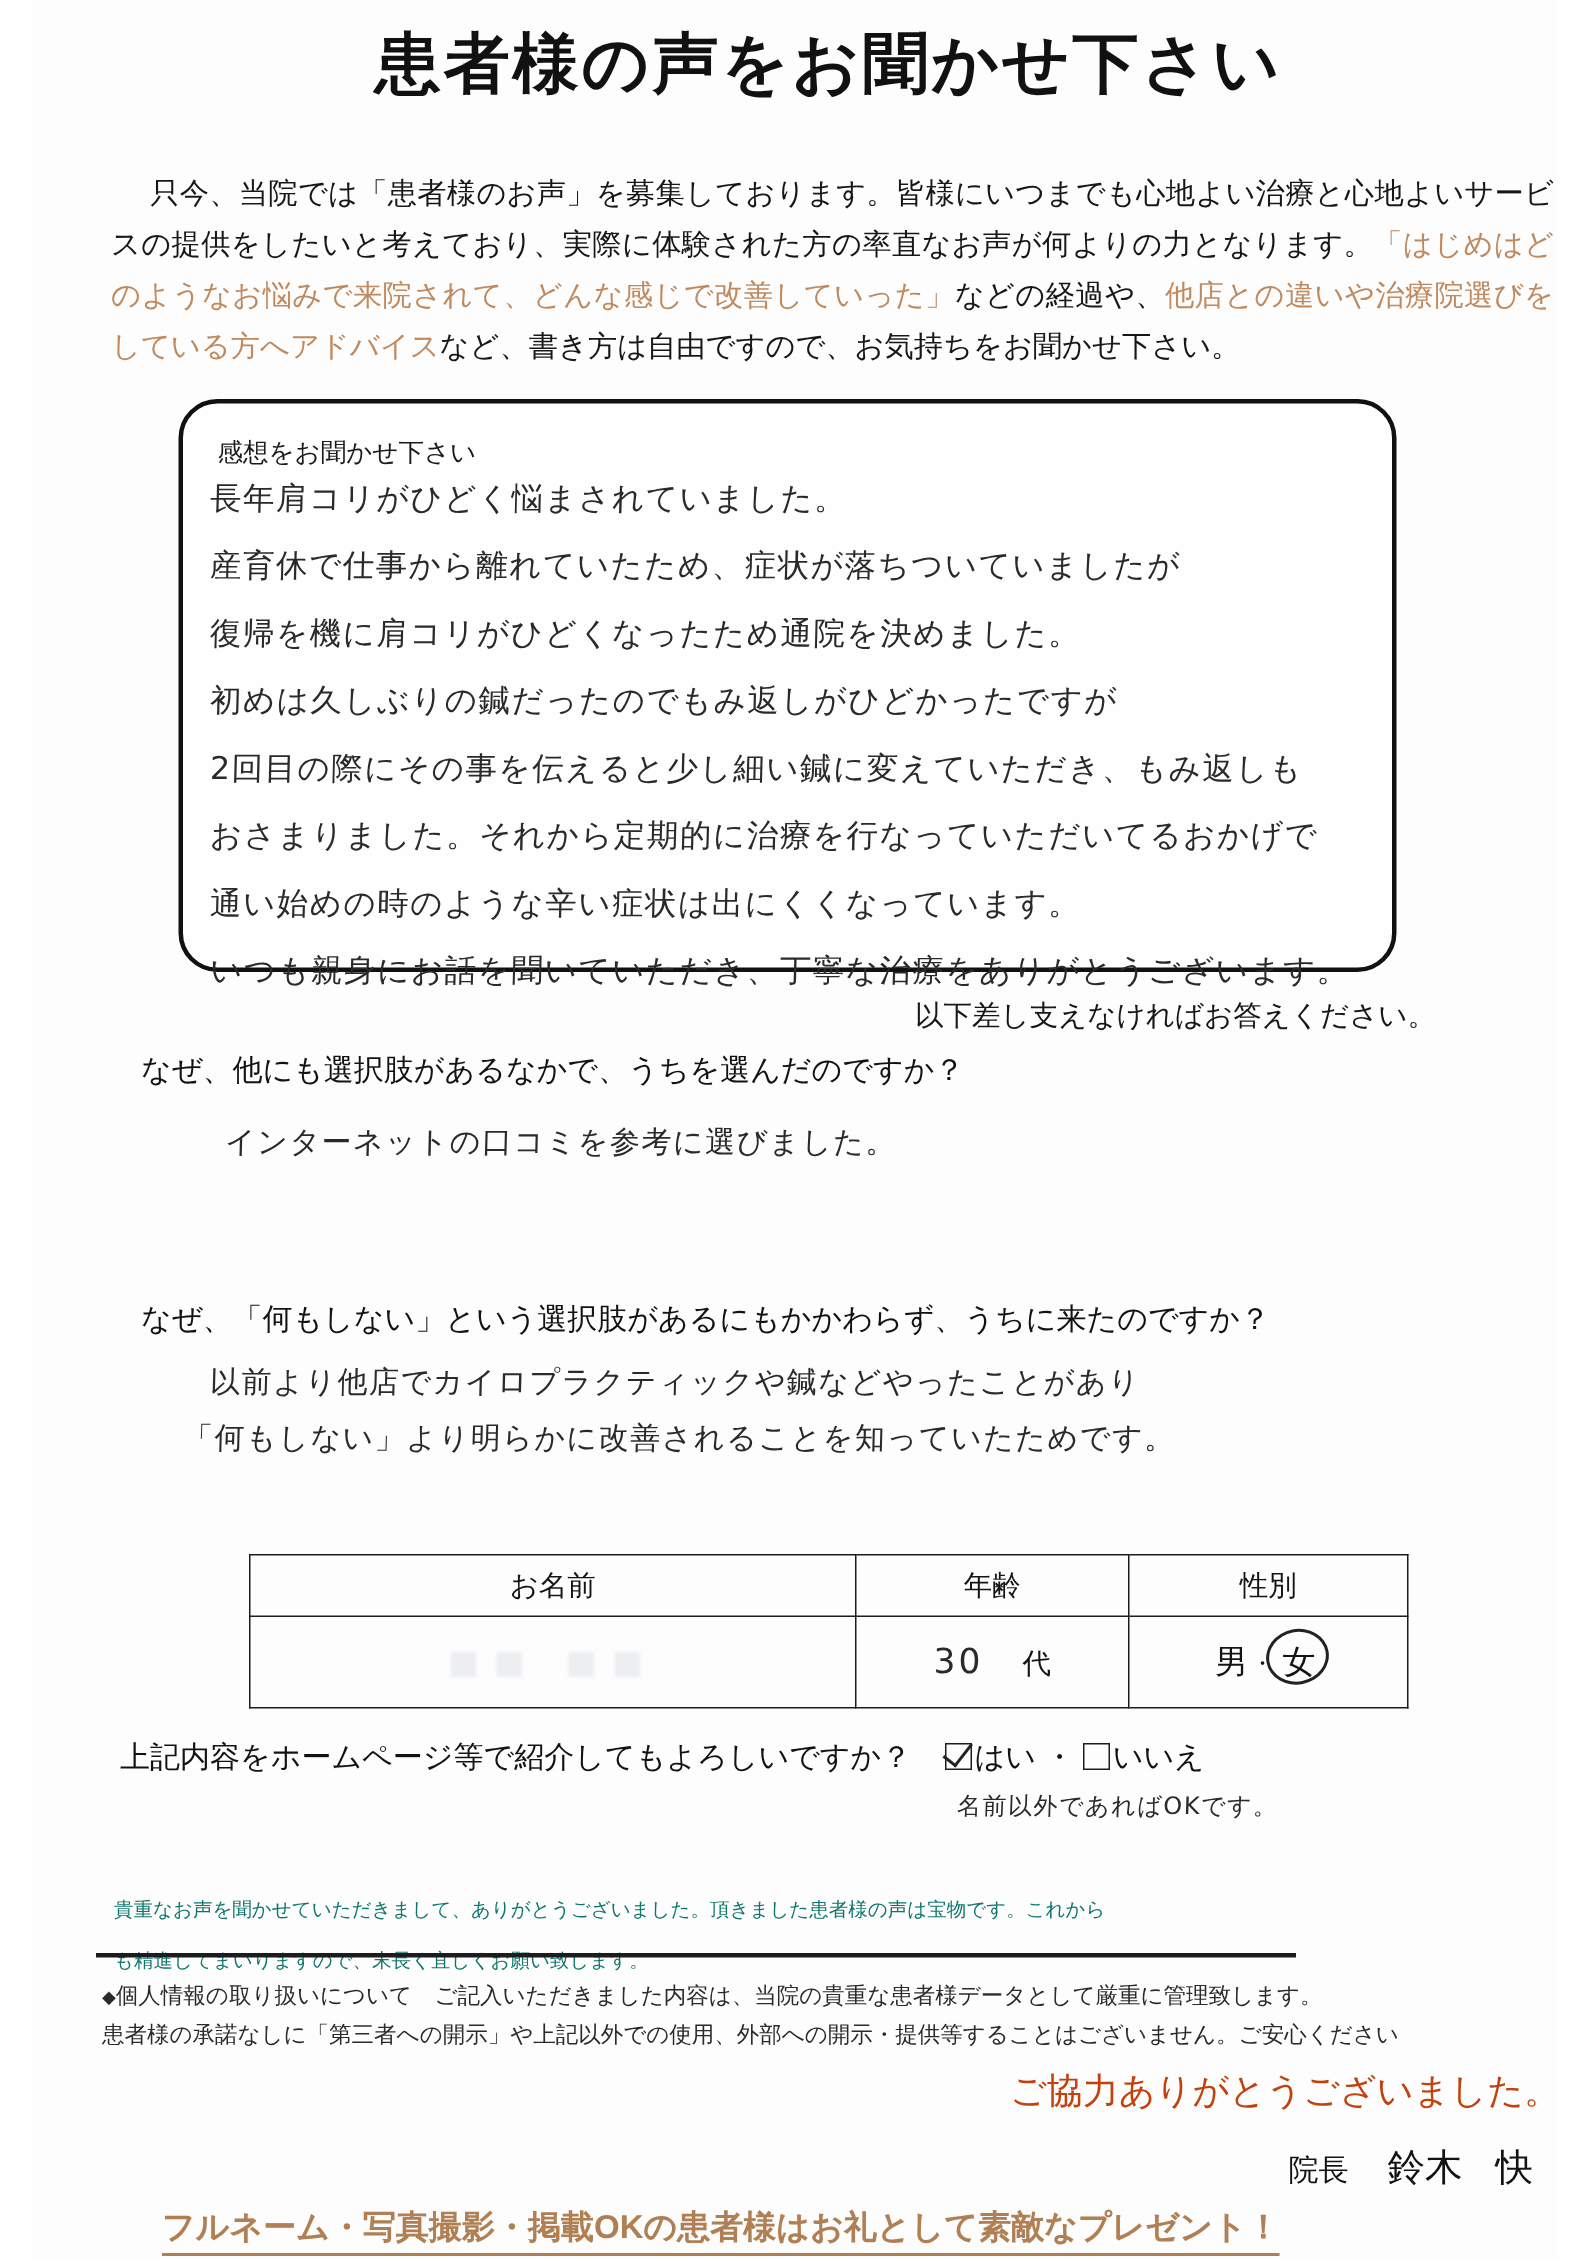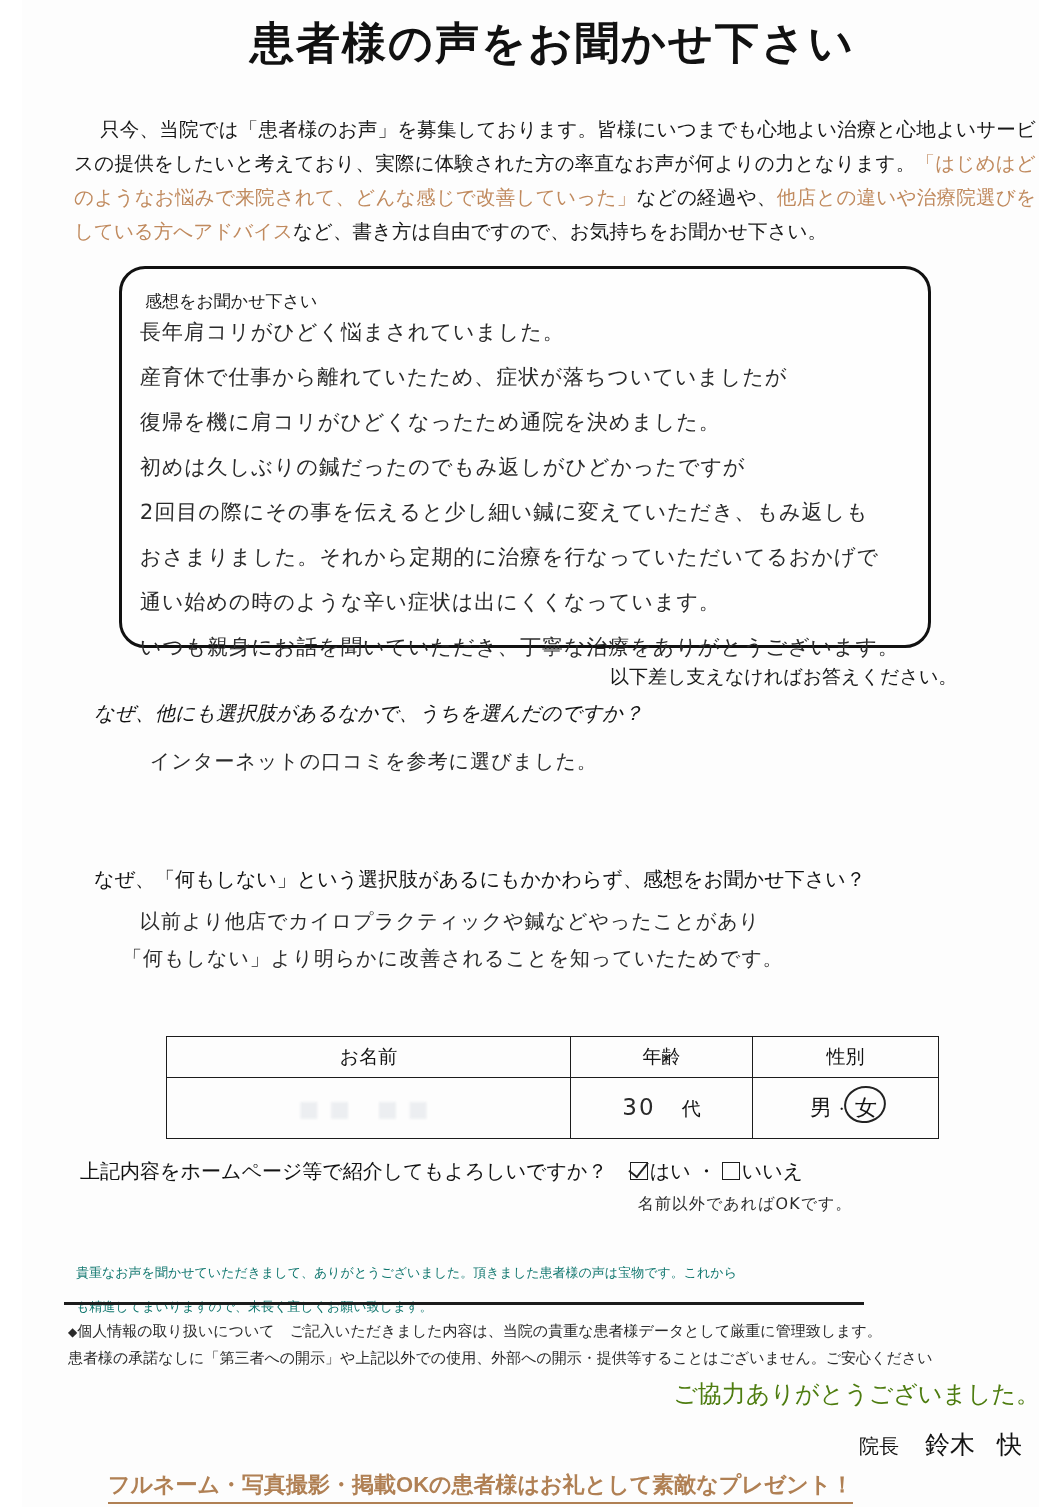--- a/index.html
+++ b/index.html
@@ -100,21 +100,21 @@
   }
 
   
   .question {
     position: absolute;
     left: 72px;
     font-size: 20px;
     color: #121212;
     white-space: nowrap;
   }
-  #q1 { top: 700px; font-style: italic; }
+  #q1 { top: 700px; }
   #q2 { top: 866px; }
 
   .answer-line {
     position: absolute;
     font-size: 20px;
     white-space: nowrap;
     transform: skewX(-1.5deg);
   }
   #a1-l1 { top: 748px; left: 128px; }
   #a2-l1 { top: 908px; left: 118px; }
@@ -242,21 +242,21 @@
   #privacy .diamond { font-size: 12px; }
 
   
   #closing {
     position: absolute;
     top: 1378px;
     left: 0;
     width: 1018px;
     text-align: right;
     font-size: 24px;
-    color: #4d7c0f;
+    color: #c2410c;
   }
   #signature {
     position: absolute;
     top: 1428px;
     left: 0;
     width: 1000px;
     text-align: right;
     font-size: 25px;
     color: #131313;
   }
@@ -299,21 +299,21 @@
     <div class="hline hand">おさまりました。それから定期的に治療を行なっていただいてるおかげで</div>
     <div class="hline hand">通い始めの時のような辛い症状は出にくくなっています。</div>
     <div class="hline hand">いつも親身にお話を聞いていただき、丁寧な治療をありがとうございます。</div>
   </div>
 
   <div id="answer-note">以下差し支えなければお答えください。</div>
 
   <div class="question" id="q1">なぜ、他にも選択肢があるなかで、うちを選んだのですか？</div>
   <div class="answer-line hand" id="a1-l1">インターネットの口コミを参考に選びました。</div>
 
-  <div class="question" id="q2">なぜ、「何もしない」という選択肢があるにもかかわらず、感想をお聞かせ下さい？</div>
+  <div class="question" id="q2">なぜ、「何もしない」という選択肢があるにもかかわらず、うちに来たのですか？</div>
   <div class="answer-line hand" id="a2-l1">以前より他店でカイロプラクティックや鍼などやったことがあり</div>
   <div class="answer-line hand" id="a2-l2">「何もしない」より明らかに改善されることを知っていたためです。</div>
 
   <table id="info-table">
     <colgroup>
       <col class="c-name">
         <col class="c-age">
         <col class="c-sex">
     </colgroup>
     <tbody>

